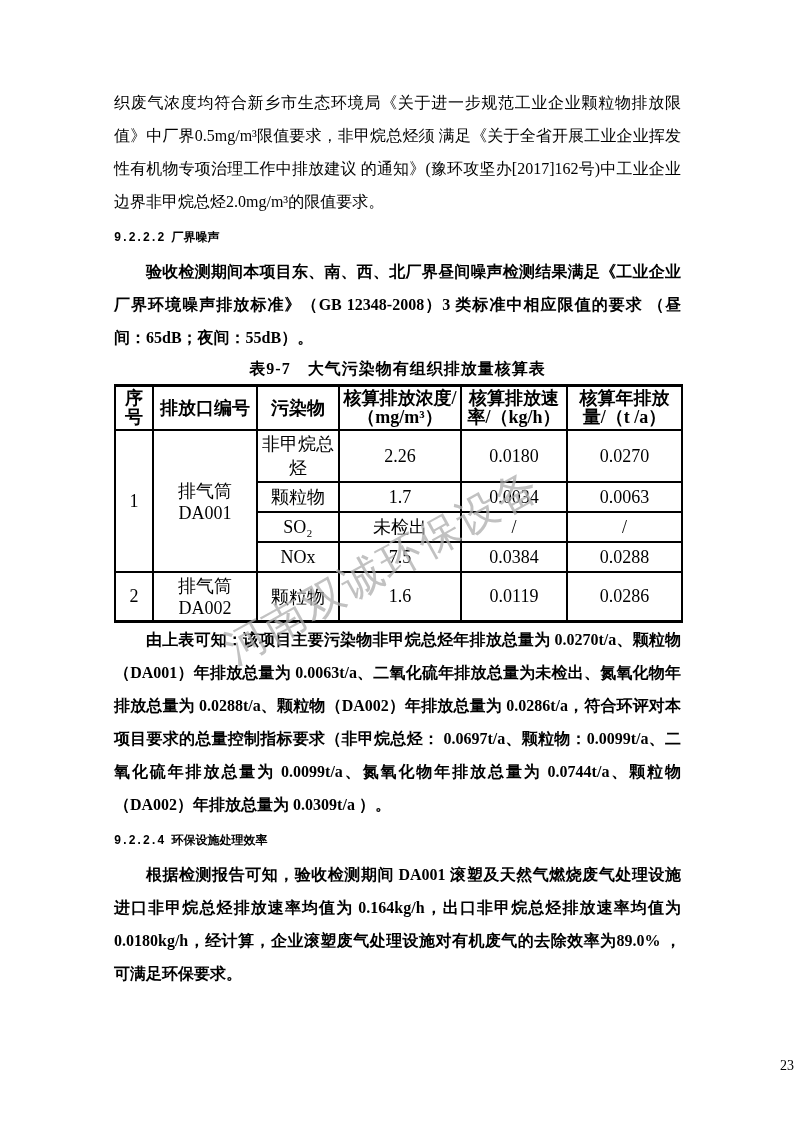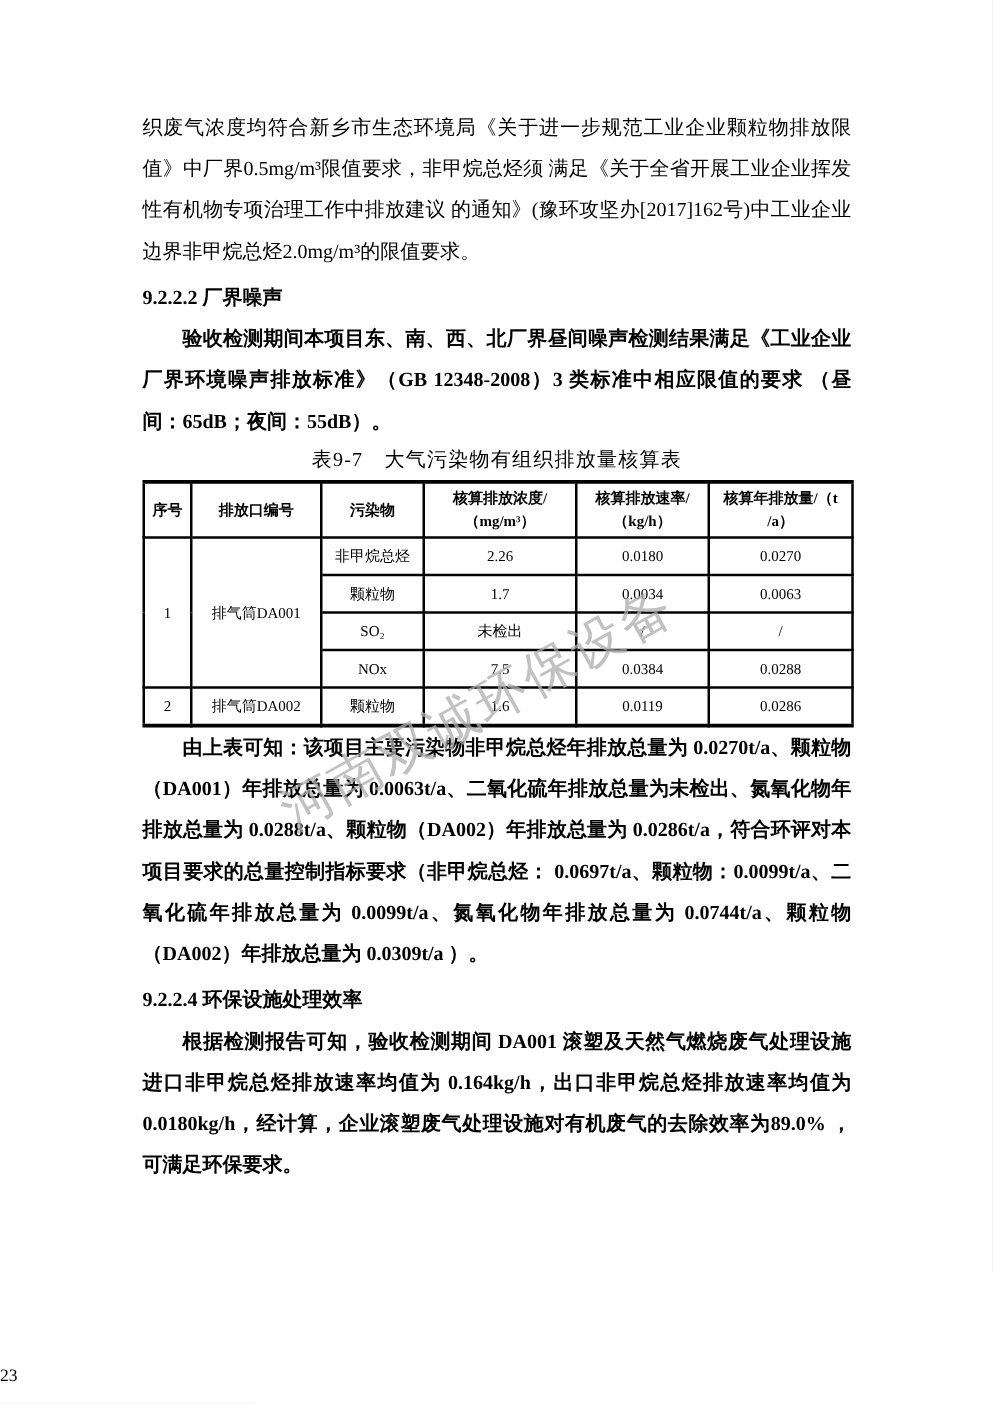--- a/index.html
+++ b/index.html
@@ -19,41 +19,42 @@
     z-index:1;
   }
   .para {
     font-size:16px;
     line-height:33px;
     text-align:justify;
     margin:0;
   }
   .indent { text-indent:2em;font-weight:bold; }
   .sec-heading {
-    font-size:16px;
+    font-size:12px;
     line-height:33px;
     font-weight:bold;
     margin:4px 0 0 0;
+    font-family:Liberation Mono, monospace;
   }
   .table-title {
     font-size:16px;
     line-height:26px;
-    font-weight:normal;
+    font-weight:bold;
     text-align:center;
     margin:2px 0 2px 0;
     letter-spacing:1px;
   }
   table.emission {
     width:567px;
     table-layout:fixed;
     border-collapse:collapse;
     border:2px solid #000;
     border-top-width:3px;
     border-bottom-width:3px;
-    font-size:12px;
+    font-size:18px;
   }
   table.emission th, table.emission td {
     border:2px solid #000;
     text-align:center;
     vertical-align:middle;
     padding:1px 2px;
     background:transparent;
     overflow:hidden;
   }
   table.emission th {
@@ -73,24 +74,23 @@
     opacity:0.75;
     white-space:nowrap;
     z-index:2;
     pointer-events:none;
     font-family:"Liberation Serif","DejaVu Serif",serif;
   }
   .footer {
     position:absolute;
     left:0; right:0;
     top:1058px;
-    text-align:left;
+    text-align:right;
     font-size:14px;
     z-index:1;
-    margin-top:36px;
   }
 </style>
 </head>
 <body>
 
 <div class="page">
 
   <div class="watermark">河南双诚环保设备</div>
 
   <div class="content">

